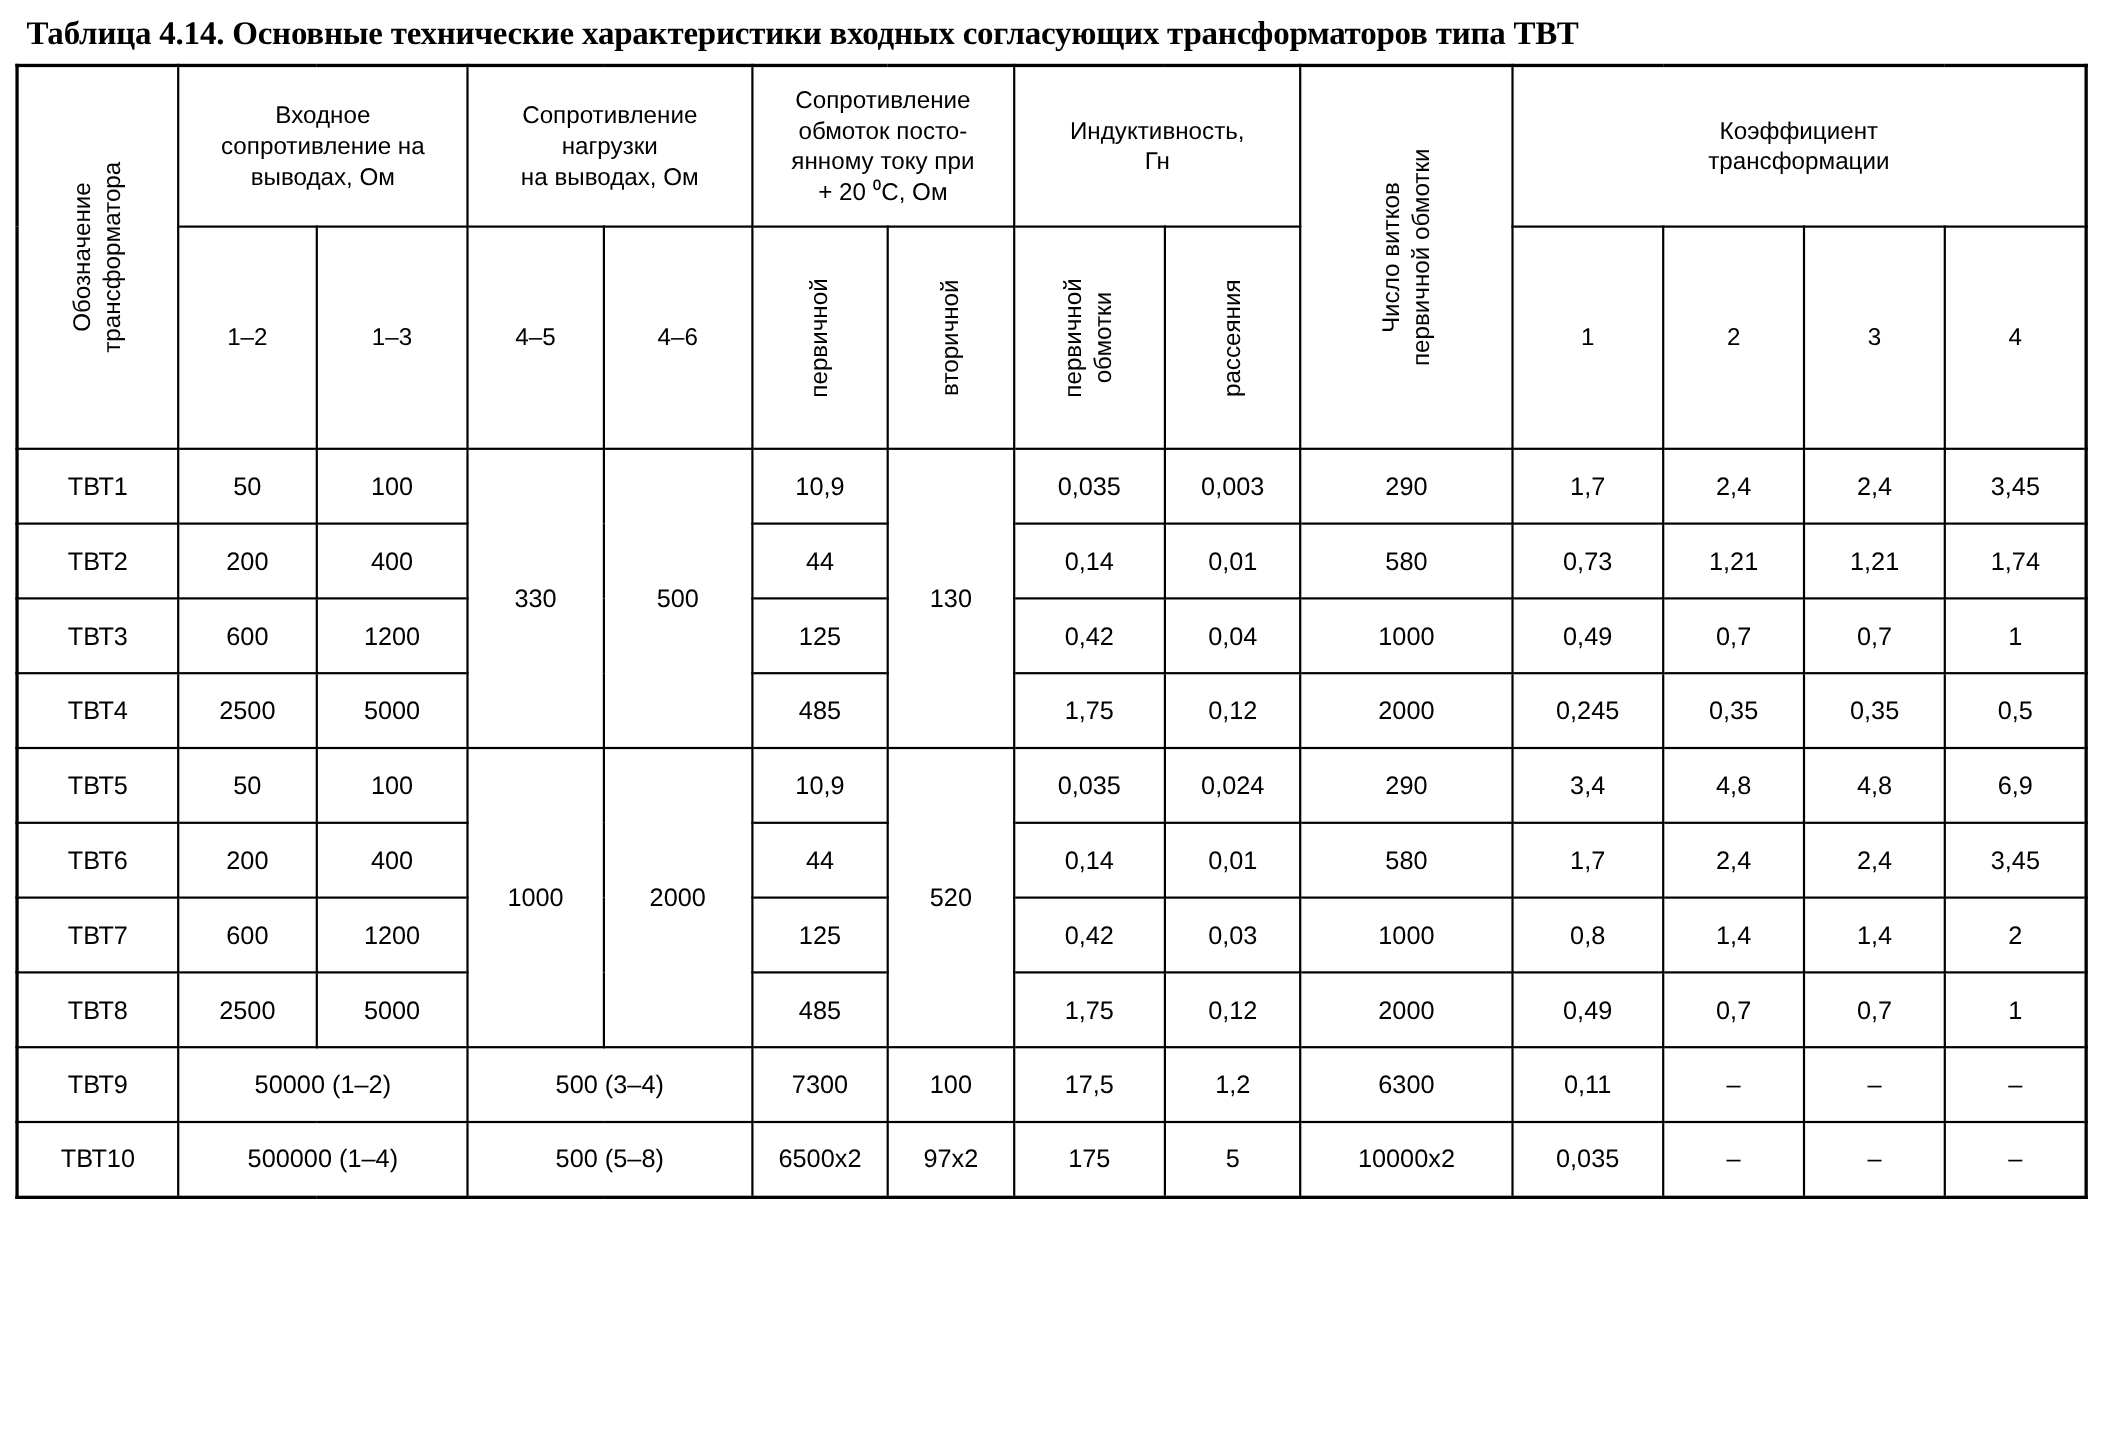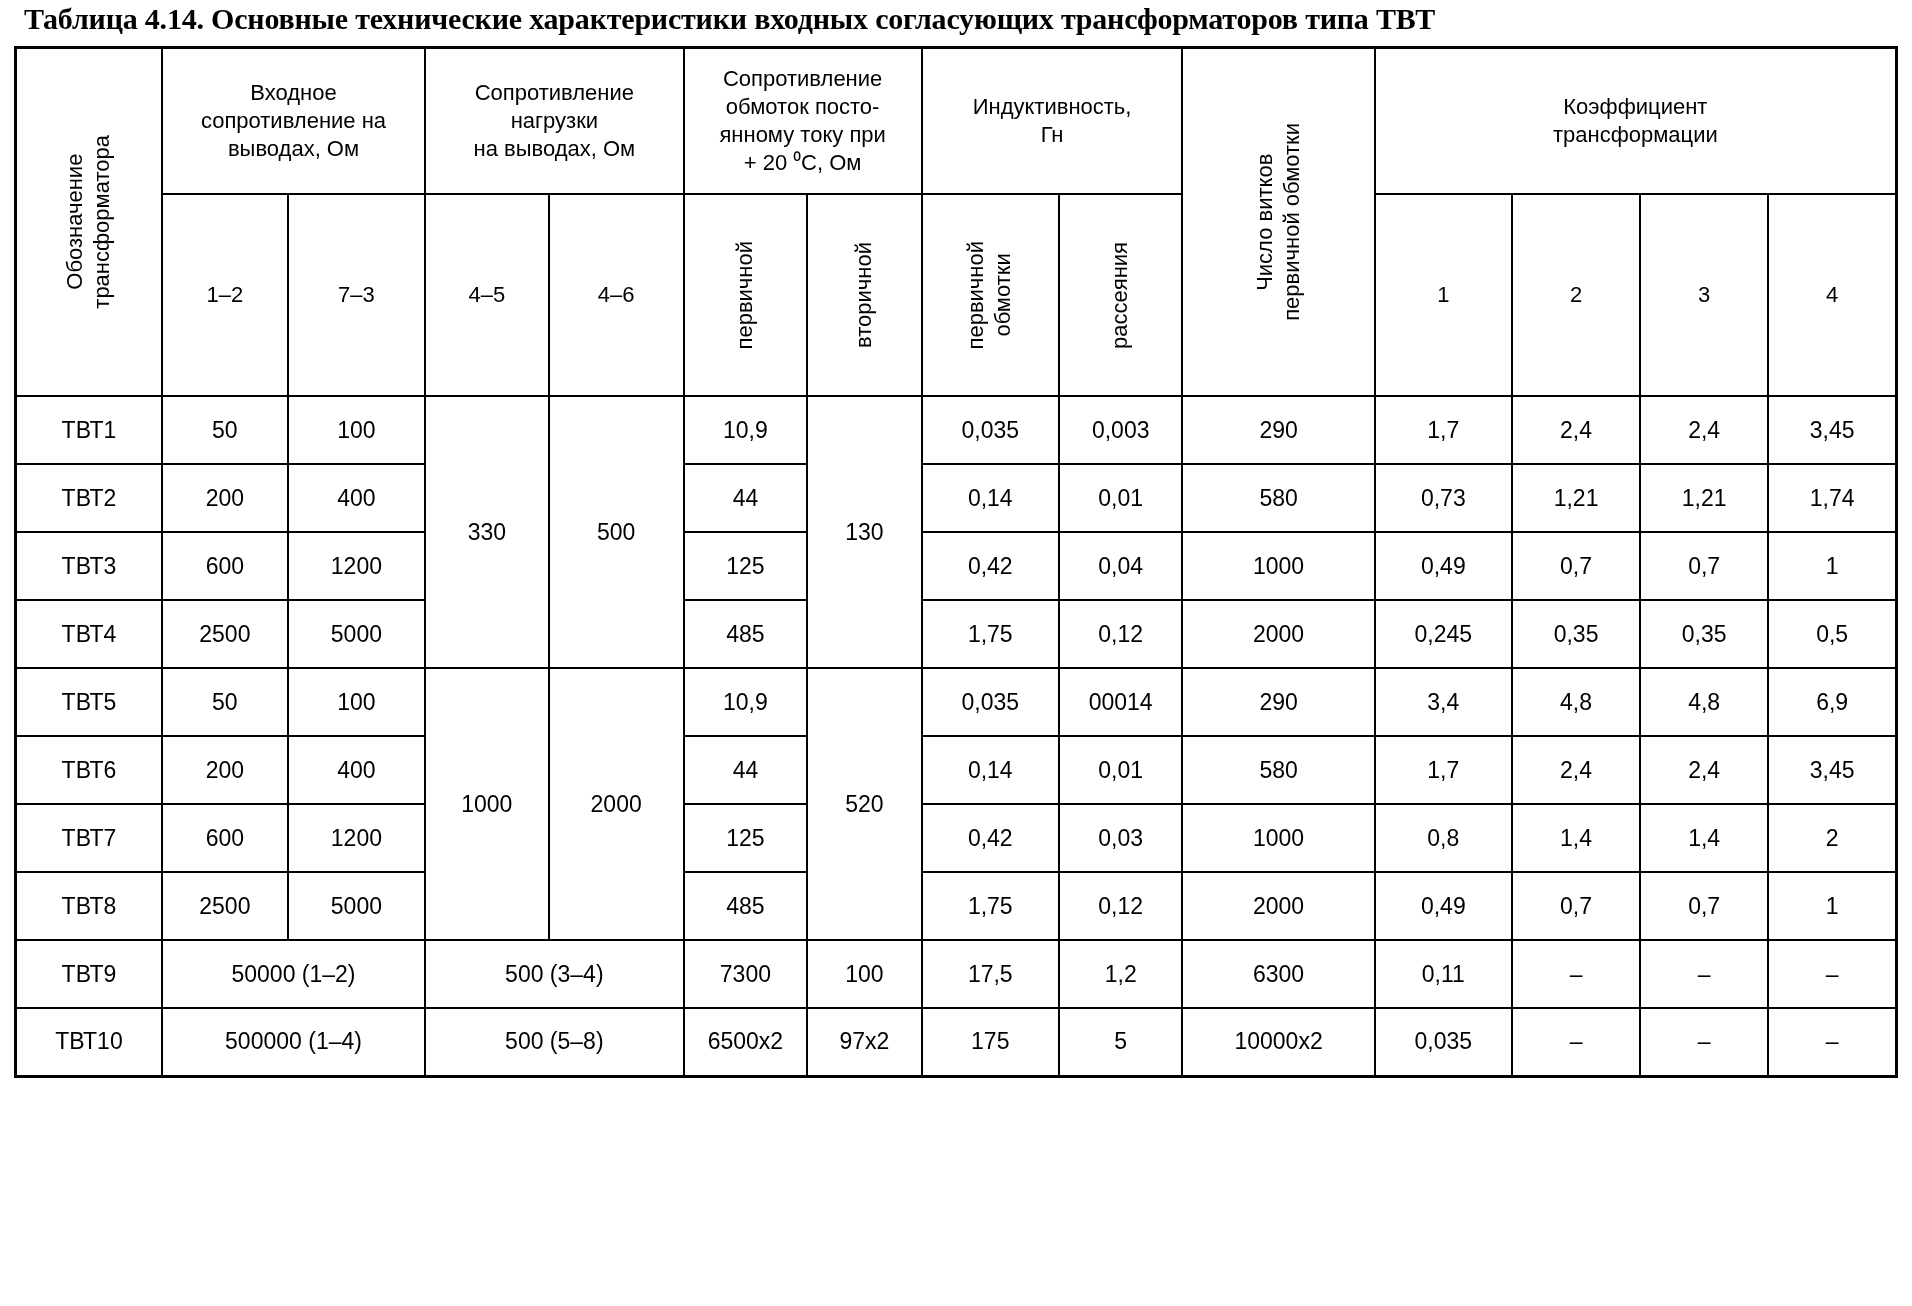--- a/index.html
+++ b/index.html
@@ -20,21 +20,21 @@
     height: 1306px;
     box-sizing: border-box;
     padding: 0 14px;
   }
   .table-caption {
     font-family: "Liberation Serif", serif;
     font-weight: bold;
     font-size: 30px;
     line-height: 1;
     letter-spacing: -0.2px;
-    padding: 4px 0 12px 10px;
+    padding: 16px 0 12px 10px;
     white-space: nowrap;
   }
   table.spec {
     border-collapse: collapse;
     width: 1884px;
     table-layout: fixed;
     font-size: 22px;
   }
   table.spec th,
   table.spec td {
@@ -122,21 +122,21 @@
 Гн</th>
         <th rowspan="2">
           <span class="rot">Число витков
 первичной обмотки</span>
         </th>
         <th colspan="4" class="hdr-stack thick-right">Коэффициент
 трансформации</th>
       </tr>
       <tr class="hdr-sub-row">
         <th>1–2</th>
-        <th>7–3</th>
+        <th>1–3</th>
         <th>4–5</th>
         <th>4–6</th>
         <th>
           <span class="rot">первичной</span>
         </th>
         <th>
           <span class="rot">вторичной</span>
         </th>
         <th>
           <span class="rot">первичной
@@ -215,21 +215,21 @@
 
       <tr>
         <td class="name-cell thick-left">ТВТ5</td>
         <td>50</td>
         <td>100</td>
         <td rowspan="4">1000</td>
         <td rowspan="4">2000</td>
         <td>10,9</td>
         <td rowspan="4">520</td>
         <td>0,035</td>
-        <td>00014</td>
+        <td>0,024</td>
         <td>290</td>
         <td>3,4</td>
         <td>4,8</td>
         <td>4,8</td>
         <td class="thick-right">6,9</td>
       </tr>
 
       <tr>
         <td class="name-cell thick-left">ТВТ6</td>
         <td>200</td>

